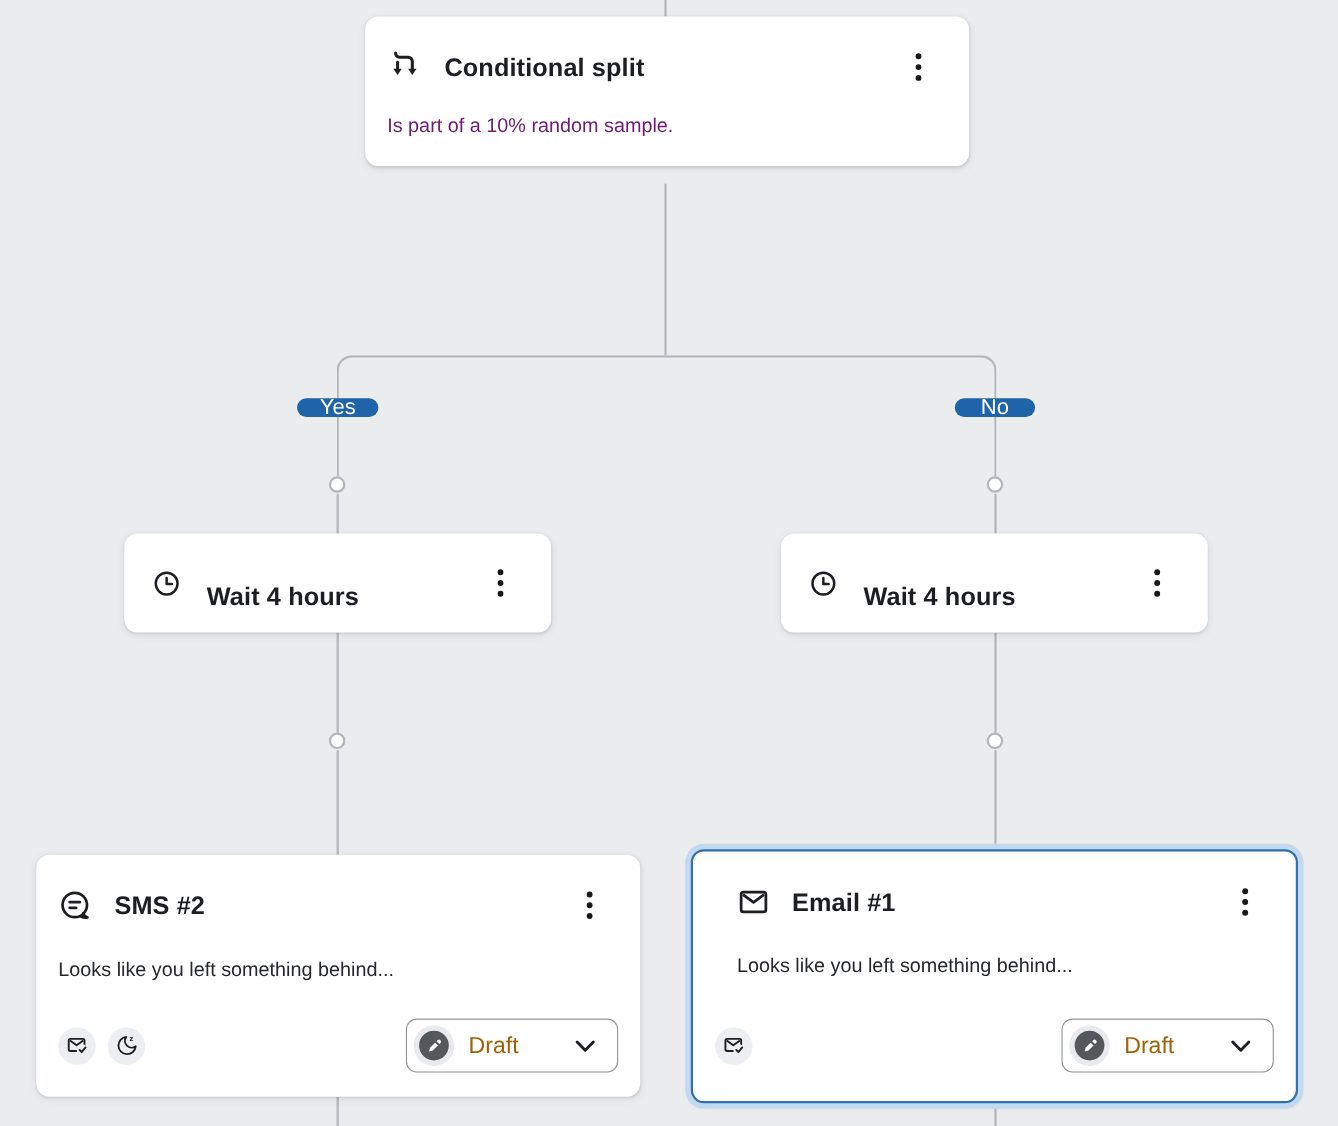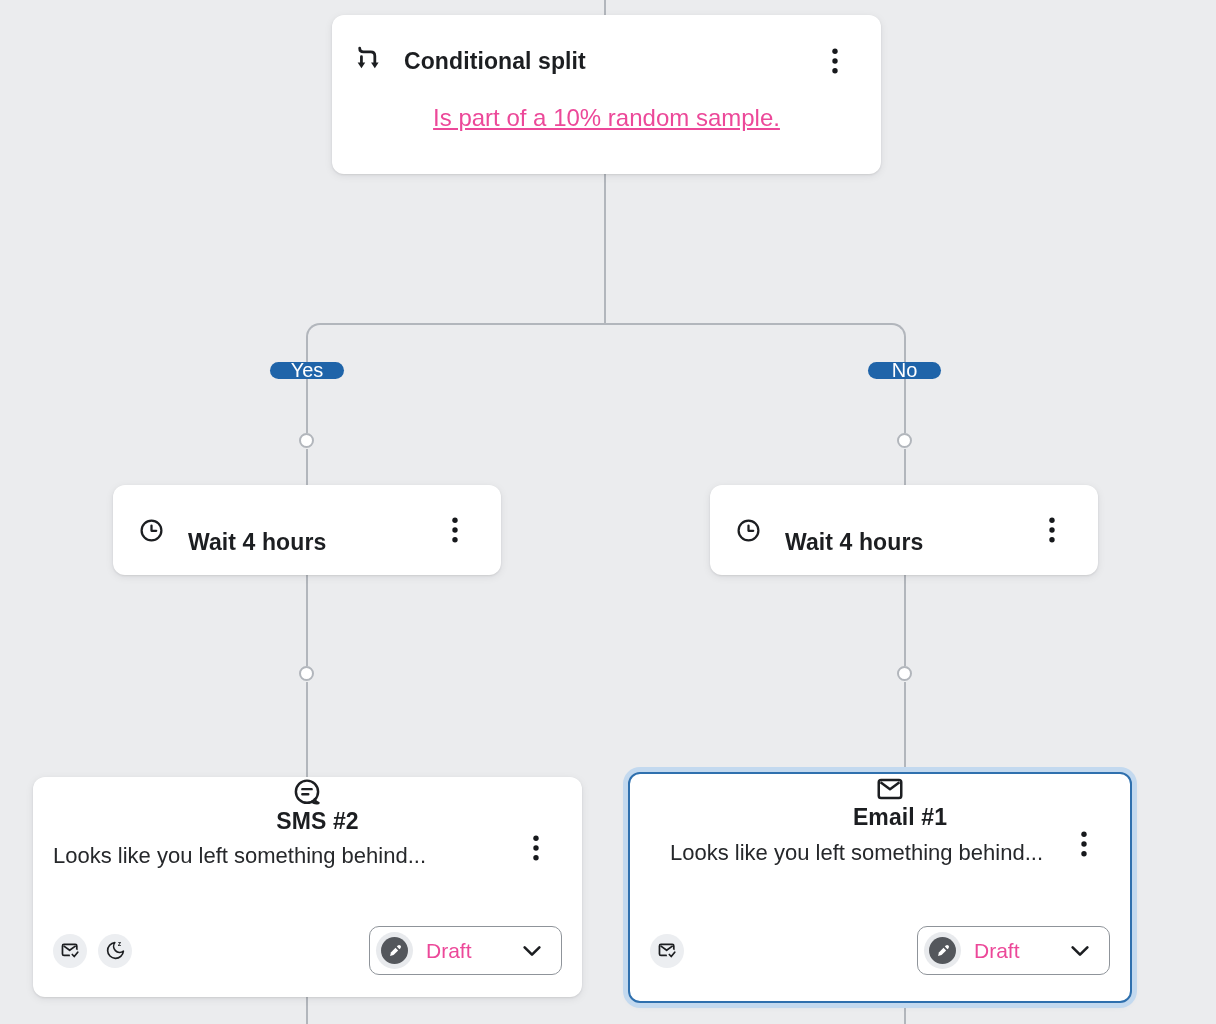--- a/index.html
+++ b/index.html
@@ -21,54 +21,54 @@
   .badge.no{left:868px;width:73px;}
 
   
   .card{position:absolute;background:#fff;border-radius:12px;box-sizing:border-box;
     box-shadow:0 1px 2px rgba(26,29,33,.10),0 2px 8px rgba(26,29,33,.08);z-index:2;}
   .hdr{display:flex;align-items:center;height:36px;}
   .title{font-size:23px;font-weight:700;color:#1c1e21;letter-spacing:.1px;white-space:nowrap;}
   .kebab{margin-left:auto;margin-right:12px;width:28px;height:34px;display:flex;
     align-items:center;justify-content:center;background:none;border:none;padding:0;cursor:pointer;}
 
-  .cs{left:332px;top:15px;width:549px;height:159px;padding:0 20px;text-align:center;}
+  .cs{left:332px;top:15px;width:549px;height:136px;padding:0 20px;}
   .cs .hdr{margin-top:28px;}
   .cs .title{margin-left:18px;}
-  .desc{font-size:24px;color:#ec4899;margin-top:25px;white-space:nowrap;text-decoration:underline;}
+  .desc{font-size:18px;color:#701a75;margin-top:25px;white-space:nowrap;}
 
   .wait{top:485px;width:388px;height:90px;display:flex;align-items:center;
     padding:0 20px 0 25px;}
   .wait .title{margin-left:23px;margin-top:25px;}
   .wait.left{left:113px;}
   .wait.right{left:710px;}
 
   .msg{width:549px;height:220px;padding:0 20px;}
-  .msg .hdr{flex-direction:column;}
+  .msg .hdr{margin-top:28px;}
   .msg .title{margin-left:20px;}
-  .preview{font-size:22px;color:#26282b;margin-top:30px;white-space:nowrap;overflow:hidden;}
+  .preview{font-size:18px;color:#26282b;margin-top:30px;white-space:nowrap;overflow:hidden;}
   .sms-card{left:33px;top:777px;}
-  .email-card{left:628px;top:772px;width:504px;height:231px;
+  .email-card{left:628px;top:772px;width:552px;height:231px;
     border:2px solid #2f70ae;
     box-shadow:0 0 0 5px #c3d9ef,0 2px 8px rgba(26,29,33,.08);padding-left:40px;}
 
   .footer{position:absolute;left:20px;right:20px;bottom:22px;height:49px;
     display:flex;align-items:center;}
   .email-card .footer{bottom:26px;}
   .chip{width:34px;height:34px;border-radius:50%;background:#eceef1;
     display:flex;align-items:center;justify-content:center;margin-right:11px;}
 
   .draft{margin-left:auto;height:49px;width:193px;background:#fff;border:1px solid #8f949a;
     border-radius:10px;display:flex;align-items:center;padding:0 16px 0 6px;
     box-sizing:border-box;cursor:pointer;}
   .halo{width:37px;height:37px;border-radius:50%;background:#e8eaed;
     display:flex;align-items:center;justify-content:center;flex:none;}
   .pcircle{width:27px;height:27px;border-radius:50%;background:#54575c;
     display:flex;align-items:center;justify-content:center;}
-  .draft-label{font-size:21px;color:#ec4899;margin-left:13px;}
+  .draft-label{font-size:21px;color:#a16207;margin-left:13px;}
   .chev{margin-left:auto;display:flex;}
 
   svg{display:block;}
 </style>
 </head>
 <body>
 
 <div class="canvas">
 
   <div class="vline" style="left:604px;top:0;height:15px"></div>

